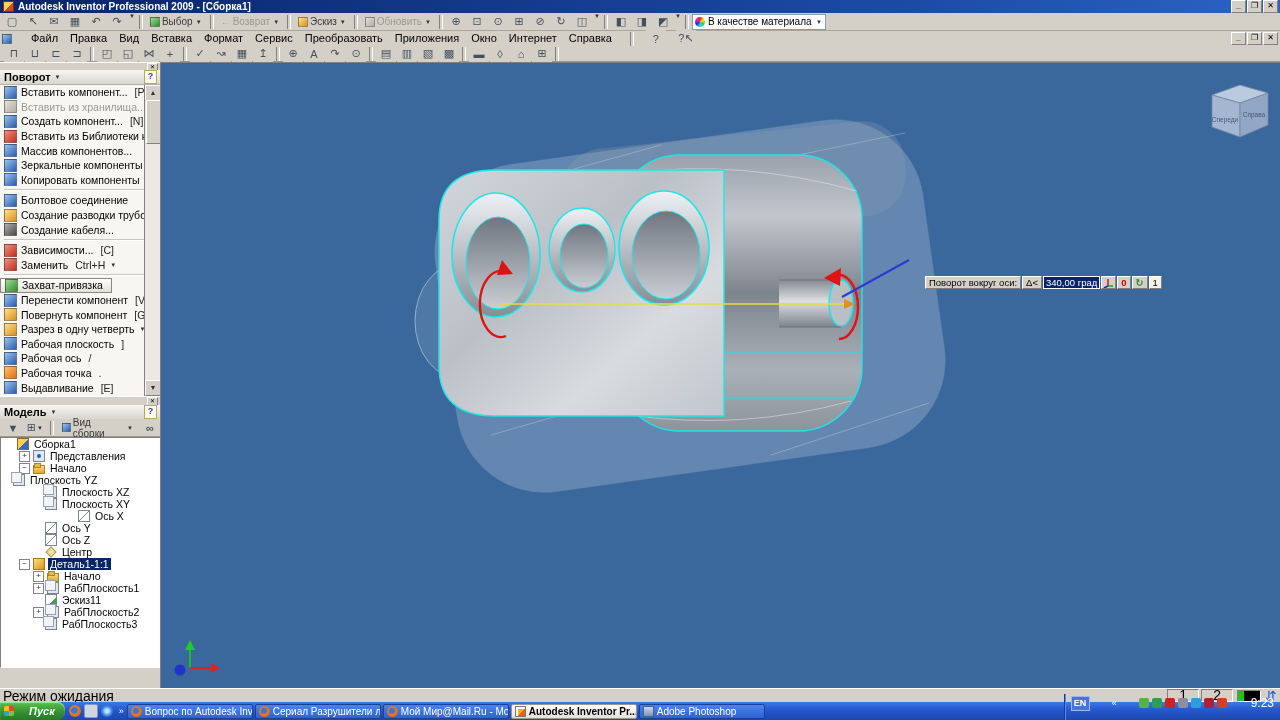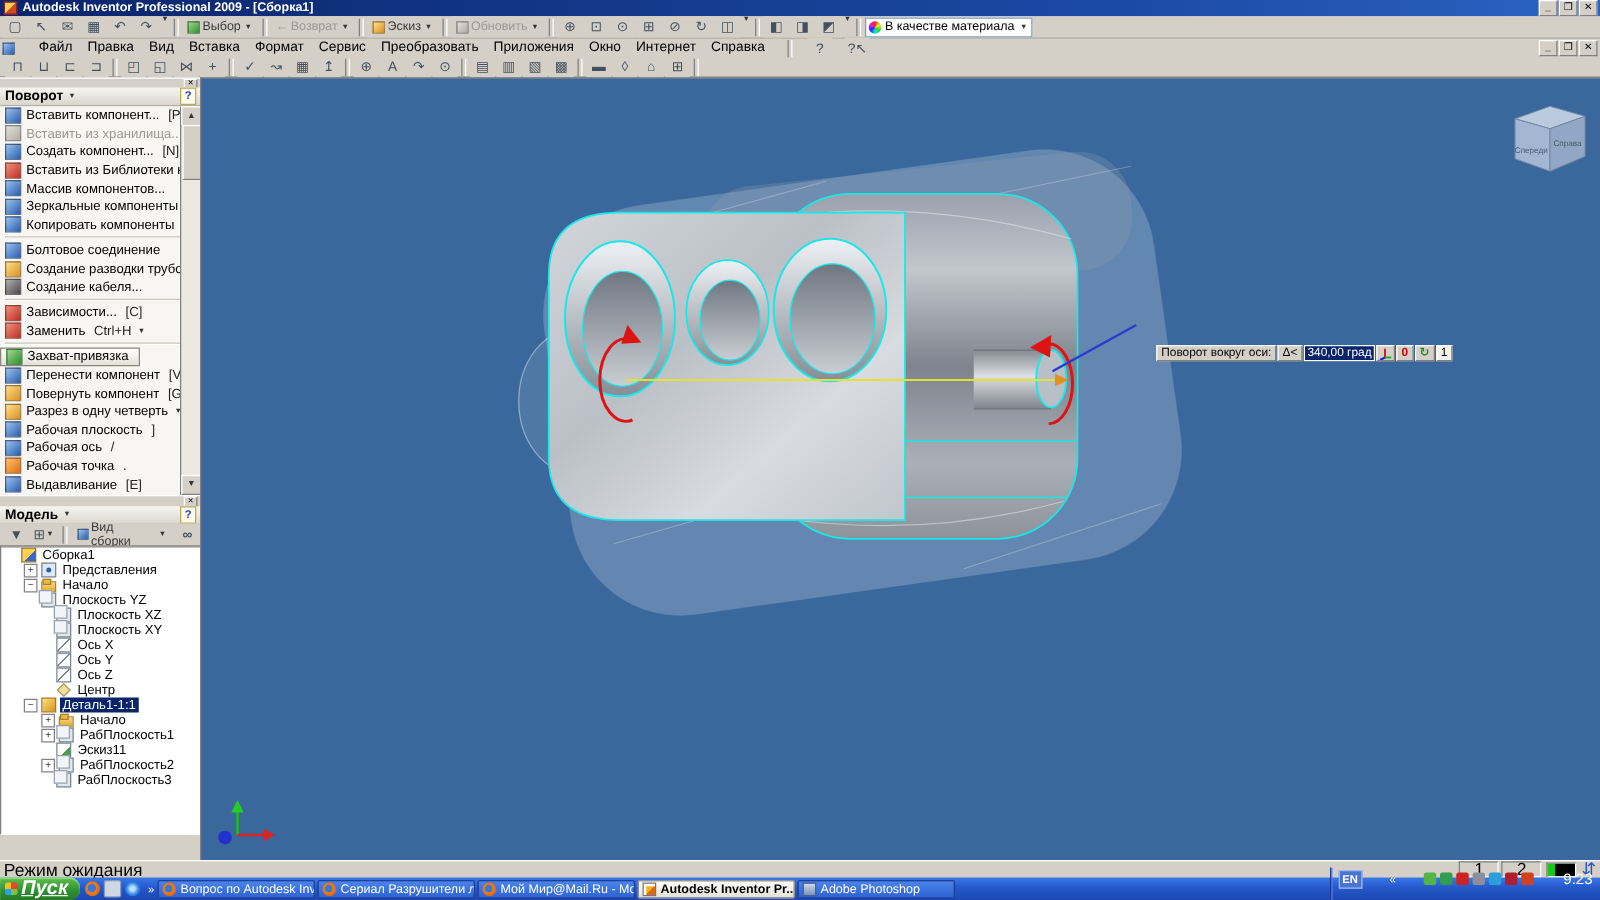--- a/index.html
+++ b/index.html
@@ -98,23 +98,23 @@
   
   #statusbar{position:absolute;left:0;top:688px;width:1280px;height:14px;background:#d4d0c8;
     border-top:1px solid #fff;display:flex;align-items:center;font-size:14px;padding:0 3px;box-sizing:border-box;}
   .sfield{width:30px;height:11px;border:1px solid;border-color:#808080 #fff #fff #808080;
     text-align:center;line-height:11px;margin-left:2px;background:#d4d0c8;}
   .sprog{width:22px;height:10px;border:1px solid;border-color:#808080 #fff #fff #808080;margin-left:4px;
     background:linear-gradient(90deg,#18c818 0 6px,#000 6px);}
   
   #taskbar{position:absolute;left:0;top:702px;width:1280px;height:18px;
     background:linear-gradient(#3c78e8,#2458cc 45%,#1c48b0);display:flex;align-items:center;box-sizing:border-box;}
-  #startbtn{height:18px;padding:0 10px 0 4px;display:flex;align-items:center;gap:3px;color:#fff;
-    font-weight:bold;font-style:italic;font-size:16px;border-radius:0 8px 8px 0;
-    background:linear-gradient(#5fbf4f,#2f8f2f 60%,#267a26);box-shadow:inset 0 1px 1px #9e9;text-decoration:underline;}
+  #startbtn{height:18px;padding:0 10px 0 4px;display:flex;align-items:center;gap:15px;color:#fff;
+    font-weight:bold;font-style:italic;font-size:11px;border-radius:0 8px 8px 0;
+    background:linear-gradient(#5fbf4f,#2f8f2f 60%,#267a26);box-shadow:inset 0 1px 1px #9e9;}
   .winflag{width:10px;height:10px;background:conic-gradient(#e8452c 0 25%,#7dc242 0 50%,#2d9fe8 0 75%,#f4c01e 0);border-radius:2px;flex:none;}
   .ql{display:flex;align-items:center;gap:3px;padding:0 4px;}
   .qlic{width:12px;height:12px;border-radius:50%;}
   .ff{background:radial-gradient(circle at 45% 45%,#3a78d8 34%,#ef7b1a 36%,#c85a10);}
   .deskic{background:#cfd6e4;border-radius:2px;border:1px solid #8899bb;}
   .ieic{background:radial-gradient(circle at 50% 50%,#bfe0ff 20%,#2a7fe0 60%);}
   .chev{color:#fff;font-size:9px;padding:0 2px;}
   .task{height:15px;width:126px;margin:0 1px;display:flex;align-items:center;gap:3px;padding:0 3px;
     background:linear-gradient(#4a84ea,#2e63d4);border:1px solid #1c3f98;border-radius:2px;
     color:#fff;font-size:10px;overflow:hidden;white-space:nowrap;box-sizing:border-box;}
@@ -402,36 +402,36 @@
       <div class="trow" style="padding-left: 18px;">
         <span class="texp">+</span>
         <span class="ti ti-views"></span>
         <span class="tlab">Представления</span>
       </div>
       <div class="trow" style="padding-left: 18px;">
         <span class="texp">−</span>
         <span class="ti ti-folder"></span>
         <span class="tlab">Начало</span>
       </div>
-      <div class="trow" style=" margin-left: 20px;">
+      <div class="trow" style="">
         <span style="width: 9px;"></span>
         <span class="ti ti-plane"></span>
         <span class="tlab">Плоскость YZ</span>
       </div>
       <div class="trow" style="padding-left: 32px;">
         <span style="width: 9px;"></span>
         <span class="ti ti-plane"></span>
         <span class="tlab">Плоскость XZ</span>
       </div>
       <div class="trow" style="padding-left: 32px;">
         <span style="width: 9px;"></span>
         <span class="ti ti-plane"></span>
         <span class="tlab">Плоскость XY</span>
       </div>
-      <div class="trow" style="padding-left: 32px;">
+      <div class="trow" style="padding-left: 32px; margin-left: 33px;">
         <span style="width: 9px;"></span>
         <span class="ti ti-axis"></span>
         <span class="tlab">Ось X</span>
       </div>
       <div class="trow" style="padding-left: 32px;">
         <span style="width: 9px;"></span>
         <span class="ti ti-axis"></span>
         <span class="tlab">Ось Y</span>
       </div>
       <div class="trow" style="padding-left: 32px;">

